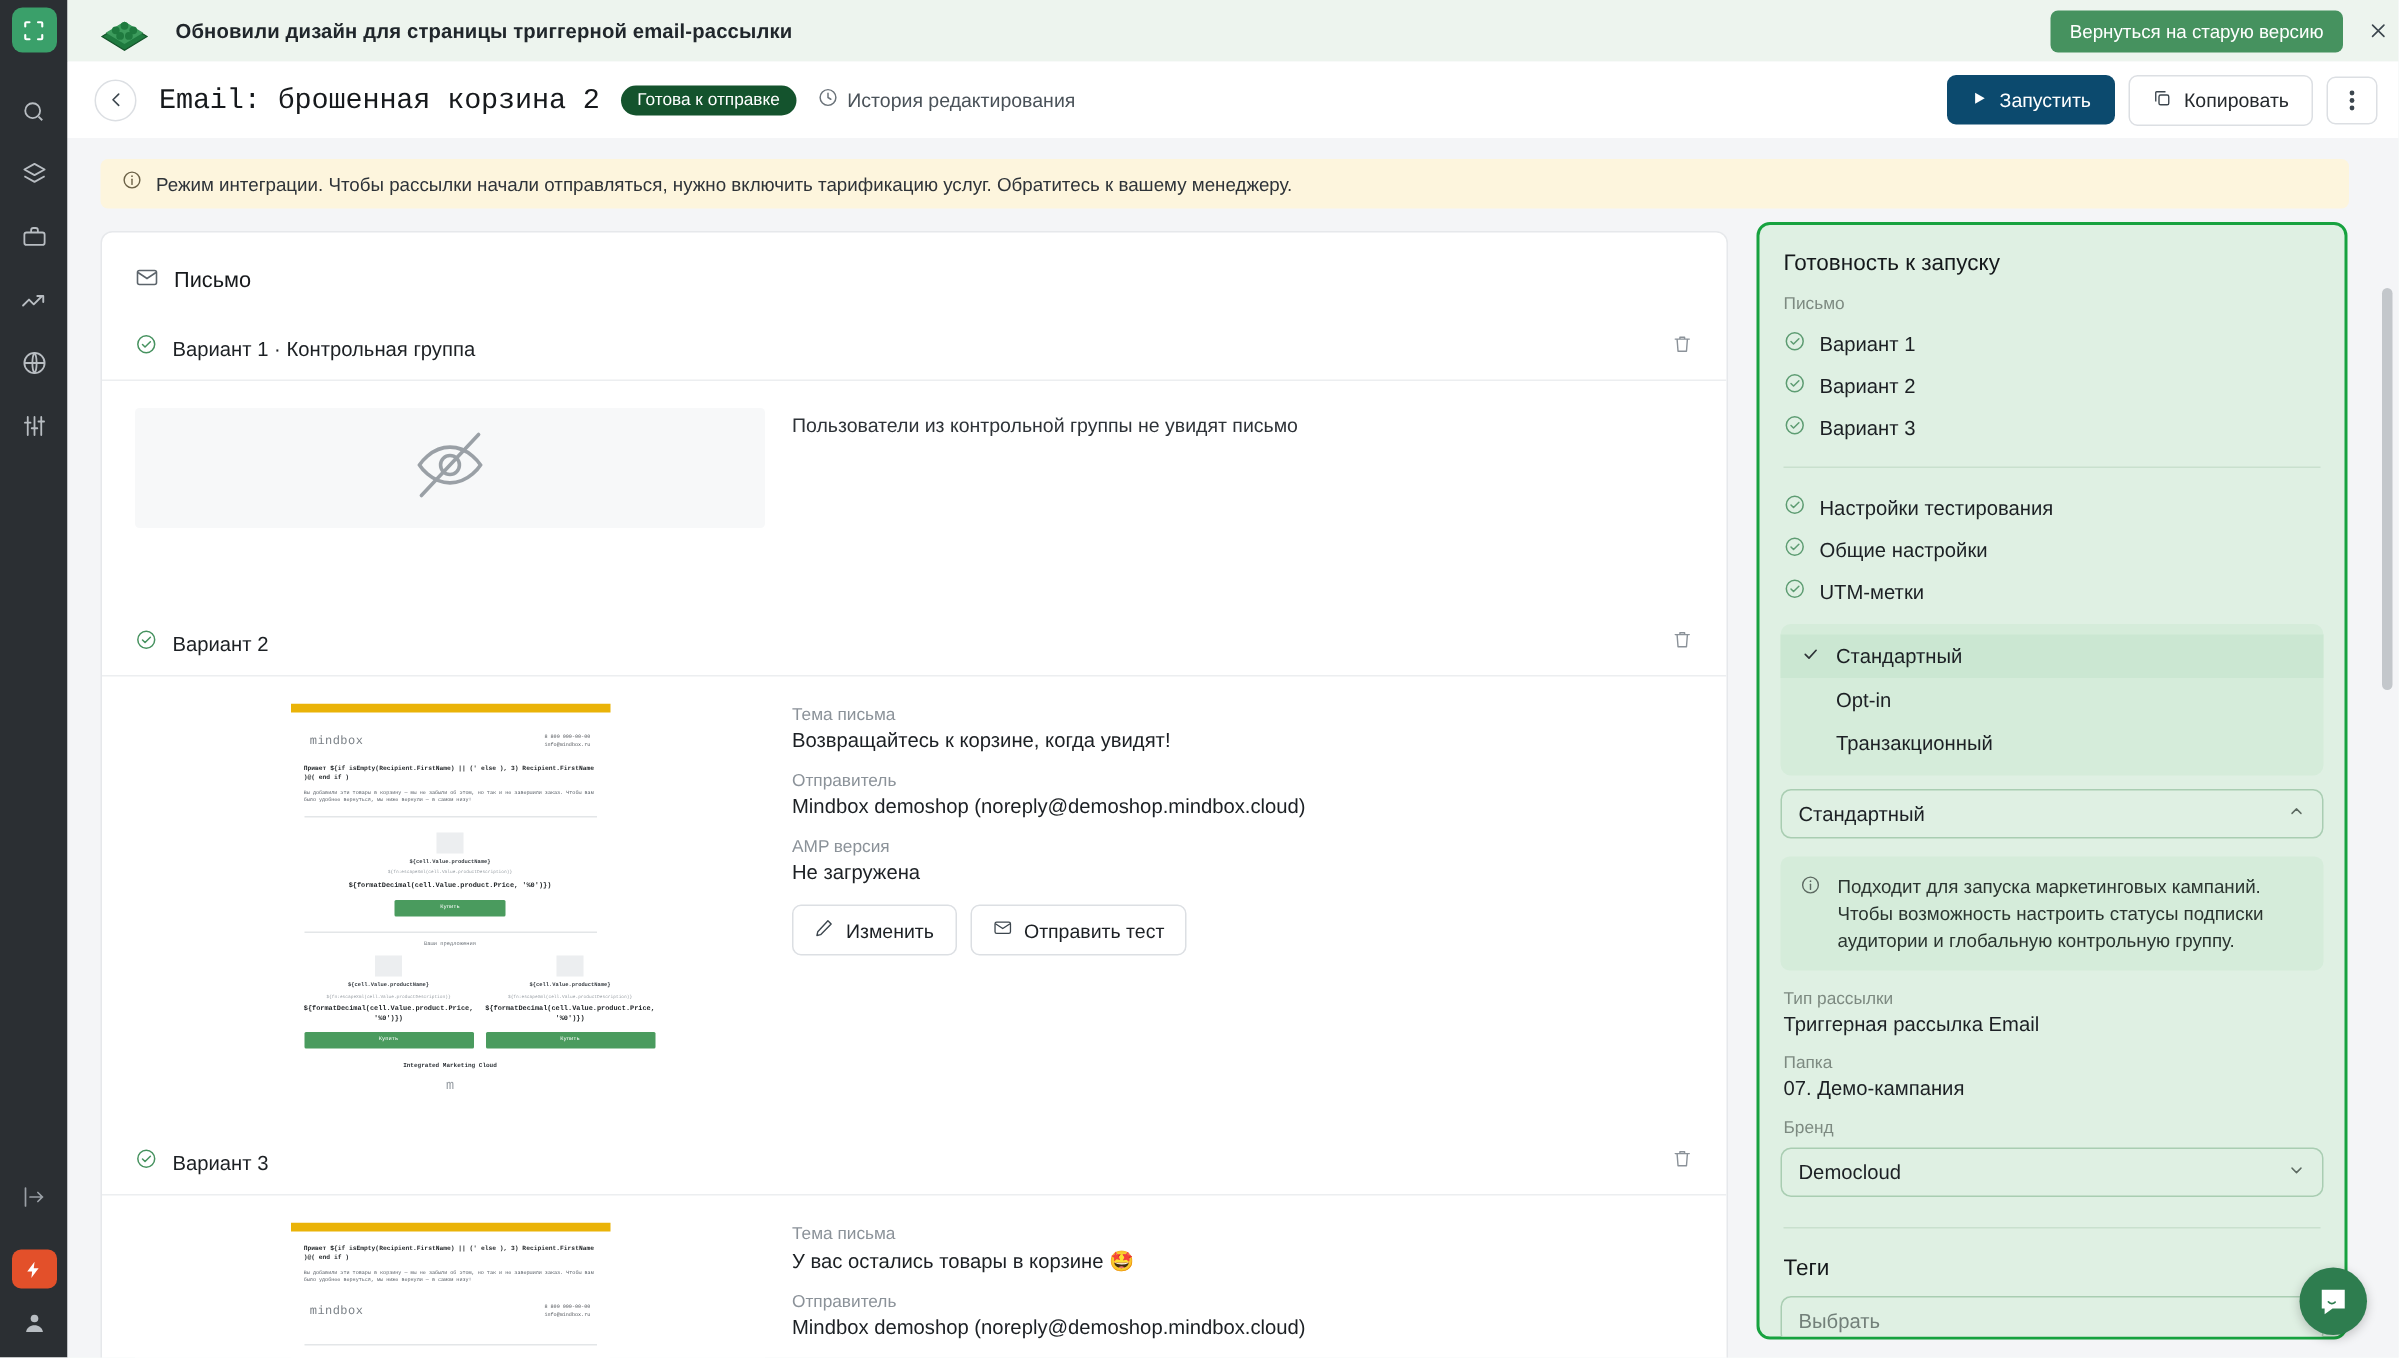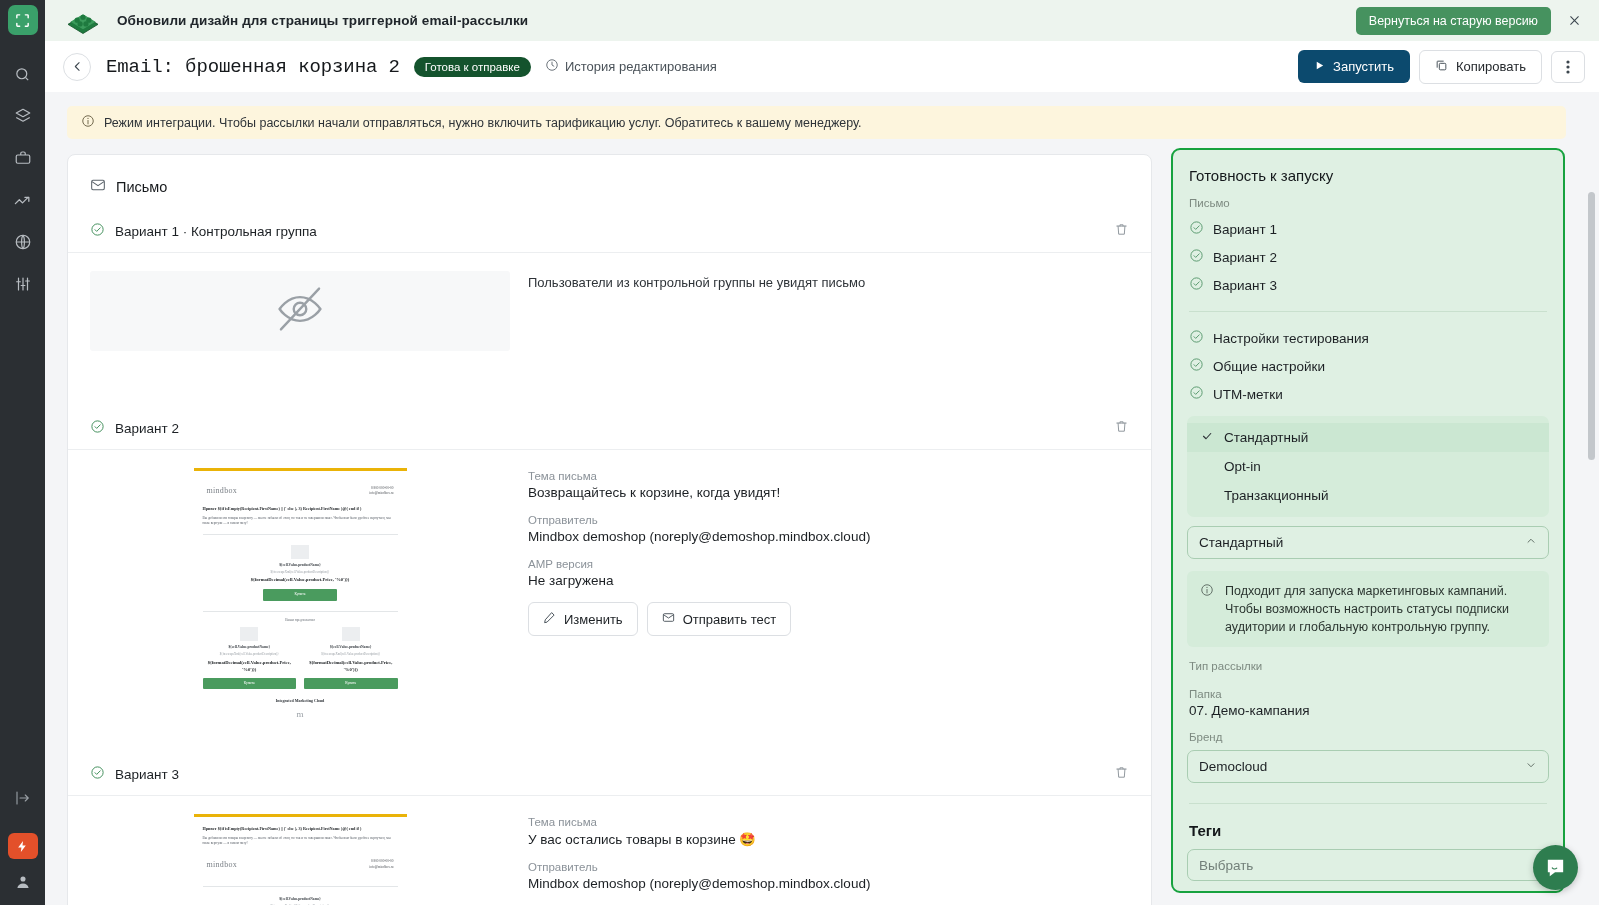--- a/index.html
+++ b/index.html
@@ -30,21 +30,21 @@
   .rail-flash {
     width: 30px; height: 26px; border-radius: 6px; background: #e3502a;
     display: flex; align-items: center; justify-content: center; margin-bottom: 14px;
   }
   .rail-avatar { margin-bottom: 14px; display:flex; align-items:center; justify-content:center; }
 
   
   .announce {
     position: absolute; left: 45px; top: 0; width: 1554px; height: 41px;
     background: #edf4ee;
-    display: flex; align-items: center; padding: 0 14px 0 18px;
+    display: flex; align-items: center; padding: 0 3px 0 18px;
   }
   .announce-logo { width: 40px; height: 30px; flex: 0 0 auto; }
   .announce-text {
     margin-left: 14px; font-size: 13.5px; color: #20262b; font-weight: 600;
     letter-spacing: .1px;
   }
   .announce-right { margin-left: auto; display: flex; align-items: center; gap: 12px; }
   .btn-old {
     background: #46925f; color: #fff; border: none; border-radius: 5px;
     font-size: 12.5px; font-family: inherit; padding: 7px 13px; cursor: pointer;
@@ -145,23 +145,23 @@
   .mini-btn {
     background: #fff; border: 1px solid #dcdfe3; border-radius: 6px;
     font-size: 13px; font-family: inherit; color: #1c2024;
     padding: 8px 14px; cursor: pointer; display: flex; align-items: center; gap: 8px;
     white-space: nowrap;
   }
   .ctrl-note { padding-top: 4px; font-size: 13px; color: #2e3338; }
 
   
   .mailprev {
-    width: 213px; background: #fff; border-top: 3px solid #eab308;
+    width: 213px; background: #fff; border-top: 6px solid #eab308;
     padding: 9px 9px 8px 9px; font-size: 3.6px; line-height: 1.5; color: #3b4046;
-    font-family: Liberation Serif, serif;
+    font-family: Liberation Mono, monospace;
   }
   .mp-top { display: flex; align-items: center; justify-content: space-between; padding: 5px 4px 9px 4px; }
   .mp-logo { font-size: 8px; color: #7b8187; letter-spacing: .3px; }
   .mp-contact { text-align: right; font-size: 3.4px; color: #55595e; }
   .mp-h { font-weight: 700; font-size: 4.2px; color: #1d2124; margin-bottom: 4px; }
   .mp-p { font-size: 3.4px; color: #5a6068; margin-bottom: 7px; }
   .mp-sep { height: 1px; background: #e3e6e8; margin: 6px 0; }
   .mp-card { text-align: center; padding: 4px 0; }
   .mp-img { width: 18px; height: 14px; background: #eceef0; margin: 0 auto 4px auto; }
   .mp-title { font-weight: 700; font-size: 3.6px; margin-bottom: 2px; }
@@ -211,21 +211,21 @@
     font-size: 13.5px; color: #1c2024; cursor: pointer;
   }
   .rp-select .chev { margin-left: auto; color: #5d6a62; }
   .rp-info {
     margin: 12px 14px 0 14px; background: #d5ecda; border-radius: 6px;
     padding: 11px 13px; display: flex; gap: 11px;
   }
   .rp-info-text { font-size: 12.5px; line-height: 1.45; color: #2b3530; }
   .rp-flabel { font-size: 11.5px; color: #7d8a81; padding: 13px 16px 3px 16px; }
   .rp-fvalue { font-size: 13.5px; color: #1c2024; padding: 0 16px; }
-  .rp-sectitle { font-size: 15px; color: #14181b; padding: 6px 16px 0 16px; font-weight: bold; }
+  .rp-sectitle { font-size: 15px; color: #14181b; padding: 6px 16px 0 16px; }
   .rp-input {
     margin: 10px 14px 0 14px; height: 32px; background: #dff0e3;
     border: 1px solid #a9cdb2; border-radius: 7px;
     display: flex; align-items: center; padding: 0 11px;
     font-size: 13.5px; color: #73807a; cursor: text;
   }
 
   
   .scrollbar {
     position: absolute; right: 4px; top: 100px; width: 7px; height: 268px;
@@ -645,20 +645,21 @@
           <svg width="14" height="14" viewBox="0 0 24 24" fill="none" stroke="#5d6a62" stroke-width="1.6">
               <circle cx="12" cy="12" r="9"></circle>
               <path d="M12 11v6" stroke-linecap="round"></path>
               <circle cx="12" cy="7.6" r="1" fill="#5d6a62" stroke="none"></circle>
             </svg>
         </span>
         <span class="rp-info-text">Подходит для запуска маркетинговых кампаний. Чтобы возможность настроить статусы подписки аудитории и глобальную контрольную группу.</span>
       </div>
 
       <div class="rp-flabel">Тип рассылки</div>
+      <div class="rp-fvalue">Триггерная рассылка Email</div>
       <div class="rp-flabel">Папка</div>
       <div class="rp-fvalue">07. Демо-кампания</div>
 
       <div class="rp-flabel">Бренд</div>
       <div class="rp-select" style="margin-top:4px">
         <span>Democloud</span>
         <span class="chev">
           <svg width="12" height="12" viewBox="0 0 24 24" fill="none" stroke="currentColor" stroke-width="1.9" stroke-linecap="round" stroke-linejoin="round">
               <path d="M6 9.5l6 6 6-6"></path>
             </svg>

